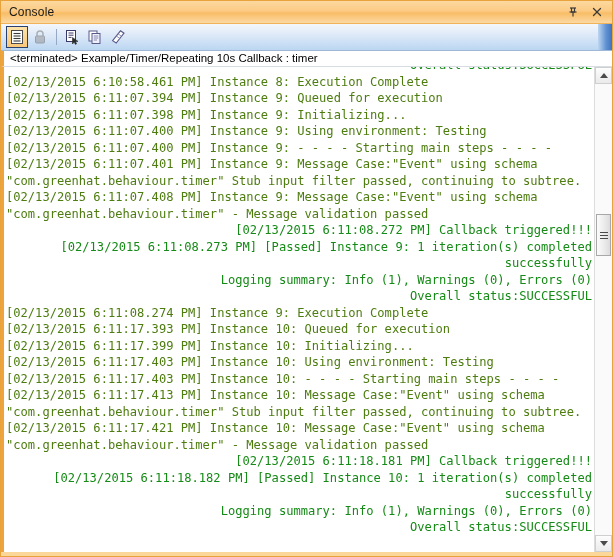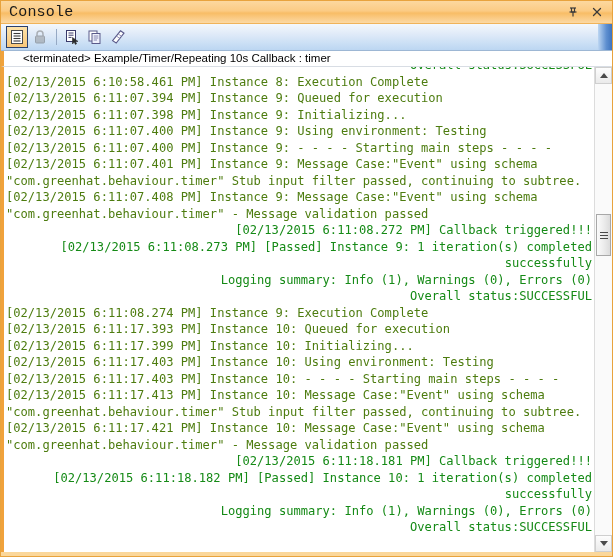--- a/index.html
+++ b/index.html
@@ -32,23 +32,23 @@
     height: 22px;
     min-height: 22px;
     background: linear-gradient(to bottom, #fcd89f 0%, #fbcb84 45%, #f8bd66 55%, #fcd9a4 100%);
     display: flex;
     align-items: center;
     padding: 0 4px 0 8px;
     position: relative;
     border-bottom: 1px solid #f0b35a;
   }
   .title-text {
-    font-size: 15px;
+    font-size: 12px;
     color: #1a1a1a;
-    font-family: Liberation Mono, monospace;
+    font-family: Liberation Sans, sans-serif;
     letter-spacing: 0.2px;
     white-space: nowrap;
   }
   .title-buttons {
     margin-left: auto;
     display: flex;
     align-items: center;
     gap: 10px;
     padding-right: 4px;
   }
@@ -100,21 +100,21 @@
     margin: 0 4px;
   }
   .tool-icon.disabled { opacity: 0.48; }
 
   
   .statusline {
     background: #ffffff;
     font-size: 11.5px;
     font-family: "Liberation Sans", sans-serif;
     color: #000000;
-    padding: 1px 2px 0 19px;
+    padding: 1px 2px 0 6px;
     height: 15px;
     min-height: 15px;
     white-space: nowrap;
     overflow: hidden;
     border-left: 3px solid #f0a23c;
     box-sizing: border-box;
   }
 
   
   .console-wrap {

